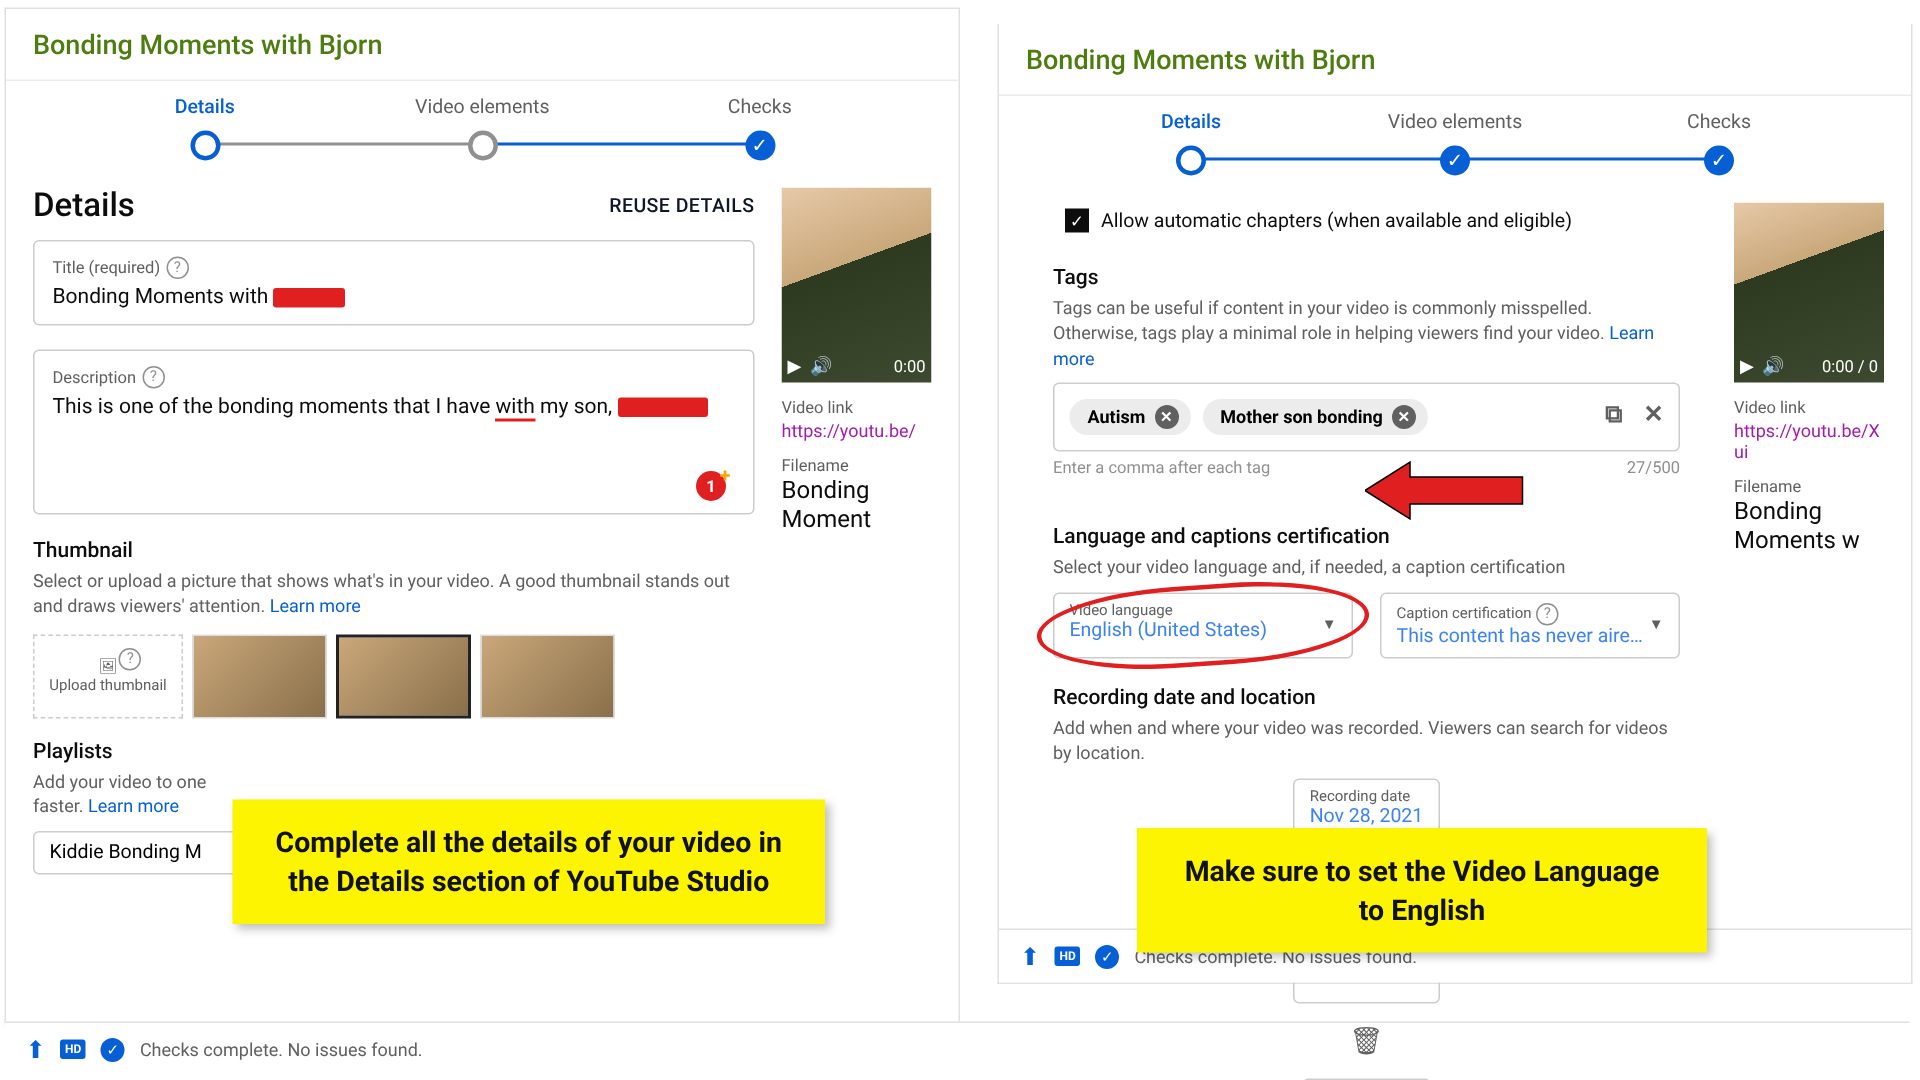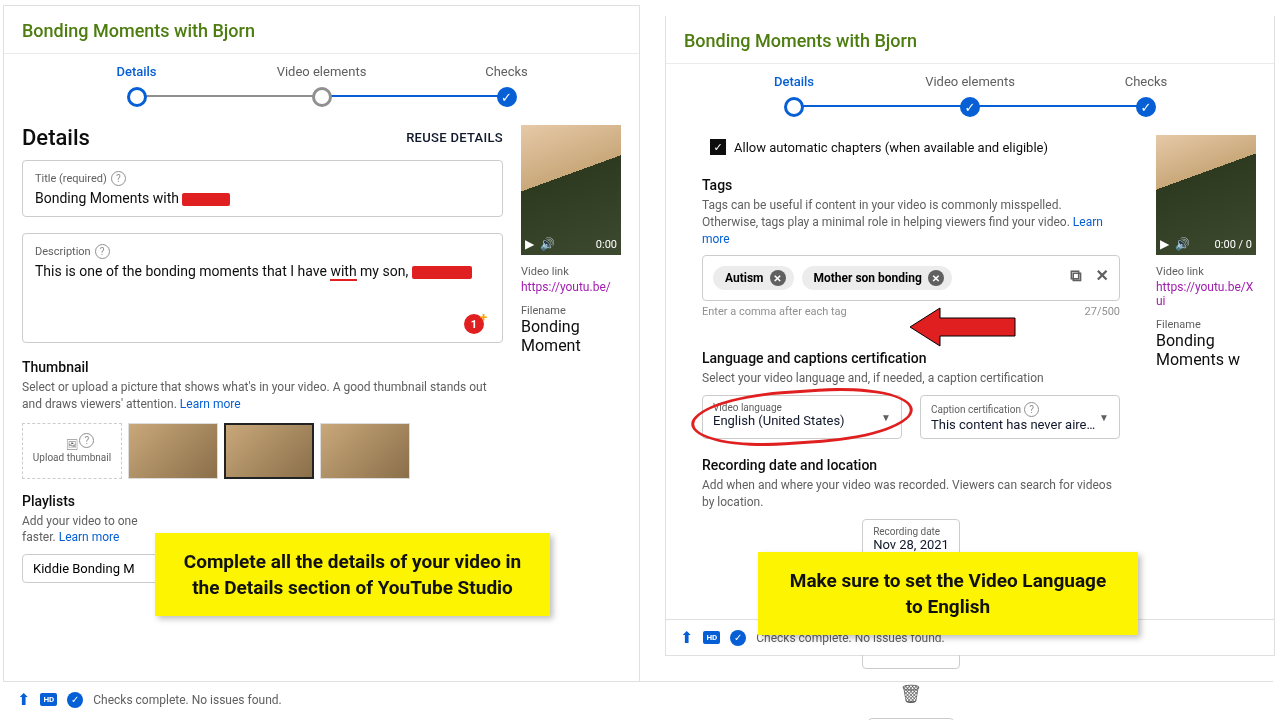--- a/index.html
+++ b/index.html
@@ -58,21 +58,21 @@
 .cb-row { font-size: 13px; color: #0d0d0d; display: flex; align-items: center; gap: 8px; padding: 4px 0 8px 8px; }
 .checkbox { width: 16px; height: 16px; background: #0d0d0d; color: #fff; display: flex; align-items: center; justify-content: center; font-size: 11px; }
 .tag-box { border: 1px solid #ccc; border-radius: 4px; padding: 10px; display: flex; align-items: flex-start; gap: 8px; margin-top: 8px; font-weight: bold; }
 .tag-chip { background: #ececec; border-radius: 14px; padding: 4px 8px 4px 12px; font-size: 12px; display: flex; align-items: center; gap: 6px; }
 .tag-x { width: 16px; height: 16px; background: #606060; border-radius: 50%; color: #fff; display: flex; align-items: center; justify-content: center; font-size: 10px; }
 .tag-actions { margin-left: auto; display: flex; gap: 14px; color: #606060; font-size: 16px; }
 .tag-hint { display: flex; justify-content: space-between; font-size: 11px; color: #909090; margin-top: 4px; }
 .lang-row { display: flex; gap: 18px; margin-top: 8px; }
 .lang-box { flex: 1; border: 1px solid #ccc; border-radius: 4px; padding: 6px 10px; position: relative; }
 .lang-label { font-size: 10px; color: #606060; display: flex; gap: 3px; align-items: center; }
-.lang-val { font-size: 13px; color: #0f172a; }
+.lang-val { font-size: 13px; color: #3b82f6; }
 .lang-arrow { position: absolute; right: 10px; top: 50%; transform: translateY(-50%); font-size: 10px; color: #606060; }
 .circled { position: relative; }
 .circled::after { content: ""; position: absolute; left: -12px; right: -12px; top: -6px; bottom: -6px; border: 3px solid #e02020; border-radius: 50%/60%; transform: rotate(-4deg); }
 .arrow-red { position: absolute; left: 910px; top: 300px; z-index: 10; }
 .rec-row { display: flex; gap: 14px; align-items: center; margin-top: 8px; flex-direction: column; }
 .trash { color: #606060; font-size: 18px; }
 .callout { position: absolute; background: #fcf400; padding: 16px 22px; font-size: 19px; font-weight: 700; color: #111; text-align: center; line-height: 1.35; box-shadow: 3px 3px 6px rgba(0,0,0,.25); z-index: 20; }
 .callout.c1 { left: 155px; top: 533px; width: 395px; }
 .callout.c2 { left: 758px; top: 552px; width: 380px; }
 .hidden-partial { overflow: hidden; }

